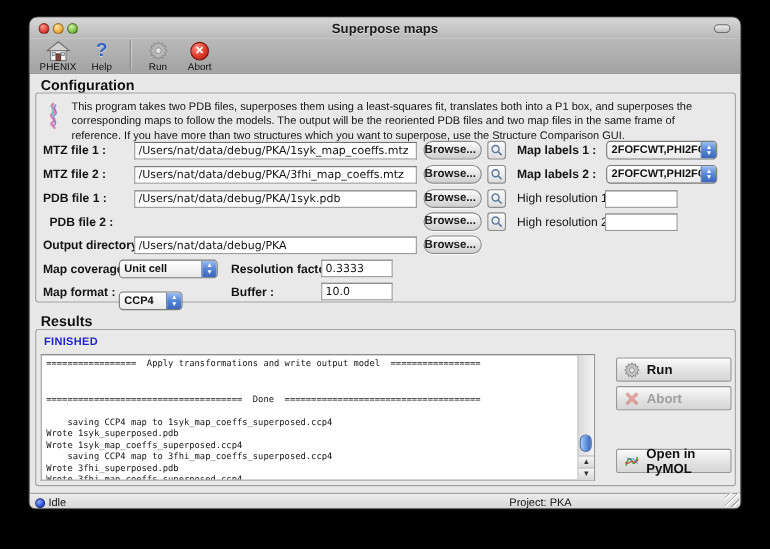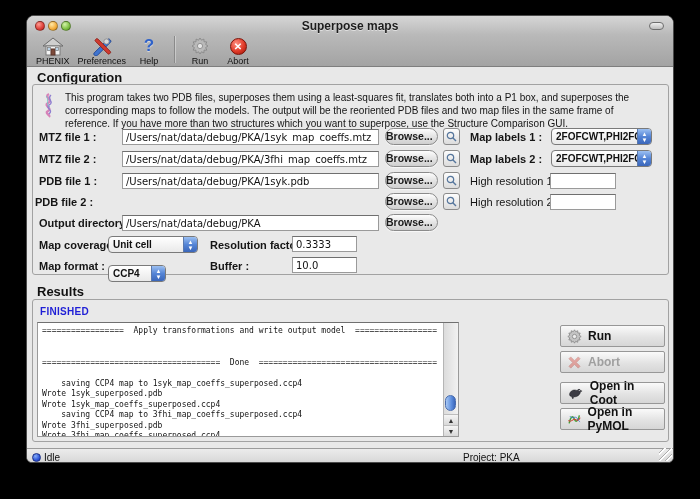--- a/index.html
+++ b/index.html
@@ -129,30 +129,20 @@
           <rect x="4" y="9" width="14" height="9" fill="#f4f4f4" stroke="#7a7a7a"></rect>
           <rect x="9" y="12" width="4" height="6" fill="#7d4a3a" stroke="#5c352a"></rect>
           <rect x="5.5" y="10.5" width="3" height="3" fill="#bcd4e8" stroke="#7a7a7a" stroke-width=".7"></rect>
           <rect x="13.5" y="10.5" width="3" height="3" fill="#bcd4e8" stroke="#7a7a7a" stroke-width=".7"></rect>
         </svg>
       </div>
       <div class="lb">PHENIX</div>
     </div>
     <div class="tool">
       <div class="ic">
-        <svg width="22" height="19" viewBox="0 0 22 19">
-          <rect x="10" y="-1" width="4" height="22" rx="1.5" transform="rotate(45 11 9.5)" fill="#3f74cf" stroke="#23448c" stroke-width=".8"></rect>
-          <rect x="10" y="0" width="3.4" height="20" rx="1.2" transform="rotate(-45 11 9.5)" fill="#cf3b30" stroke="#8c1f18" stroke-width=".8"></rect>
-          <circle cx="15.5" cy="4.5" r="2.6" fill="#d9d9d9" stroke="#8a8a8a" stroke-width=".8"></circle>
-        </svg>
-      </div>
-      <div class="lb">Preferences</div>
-    </div>
-    <div class="tool">
-      <div class="ic">
           <span class="q-ic">?</span>
         </div>
       <div class="lb">Help</div>
     </div>
     <div class="tsep"></div>
     <div class="tool">
       <div class="ic">
         <svg width="18" height="18" viewBox="0 0 18 18">
           <g fill="#b9b9b9" stroke="#848484" stroke-width=".8">
             <path d="M9 1 L10.4 3.2 L12.9 2.1 L13 4.8 L15.8 4.9 L14.6 7.4 L17 9 L14.6 10.6 L15.8 13.1 L13 13.2 L12.9 15.9 L10.4 14.8 L9 17 L7.6 14.8 L5.1 15.9 L5 13.2 L2.2 13.1 L3.4 10.6 L1 9 L3.4 7.4 L2.2 4.9 L5 4.8 L5.1 2.1 L7.6 3.2 Z"></path>
@@ -223,21 +213,21 @@
     <div class="btn-capsule" style="left:352px; top:87px; width:53px;">Browse...</div>
     <div class="btn-sq" style="left:410px; top:87px;">
       <svg width="11" height="11" viewBox="0 0 11 11">
           <circle cx="4.5" cy="4.5" r="3.2" fill="none" stroke="#56769c" stroke-width="1.2"></circle>
           <line x1="7" y1="7" x2="10" y2="10" stroke="#56769c" stroke-width="1.4"></line>
         </svg>
     </div>
     <div class="flabel" style="left:437px; top:90px; font-weight:normal;">High resolution 1 :</div>
     <input class="tfield" style="left: 517px; top: 88px; width: 66px;" value="">
 
-    <div class="flabel" style="left:2px; top:111px;">PDB file 2 :</div>
+    <div class="flabel" style="left:12px; top:111px;">PDB file 2 :</div>
     <div class="btn-capsule" style="left:352px; top:108px; width:53px;">Browse...</div>
     <div class="btn-sq" style="left:410px; top:108px;">
       <svg width="11" height="11" viewBox="0 0 11 11">
           <circle cx="4.5" cy="4.5" r="3.2" fill="none" stroke="#56769c" stroke-width="1.2"></circle>
           <line x1="7" y1="7" x2="10" y2="10" stroke="#56769c" stroke-width="1.4"></line>
         </svg>
     </div>
     <div class="flabel" style="left:437px; top:111px; font-weight:normal;">High resolution 2 :</div>
     <input class="tfield" style="left: 517px; top: 109px; width: 66px;" value="">
 
@@ -266,21 +256,21 @@
     </div>
     <div class="flabel" style="left:177px; top:175px;">Buffer :</div>
     <input class="tfield" style="left: 259px; top: 172px; width: 65px;" value="10.0">
   </div>
 
   <div class="group-label" style="left:10px; top:268px;">Results</div>
   <div class="groupbox" style="left:5px; top:283px; width:637px; height:143px;">
 
     <div class="finished" style="left:7px; top:6px;">FINISHED</div>
 
-    <div class="console" style="left:4px; top:22px; width:422px; height:115px;">
+    <div class="console" style="left:4px; top:22px; width:504px; height:115px;">
       <pre>=================  Apply transformations and write output model  =================
 
 
 =====================================  Done  =====================================
 
     saving CCP4 map to 1syk_map_coeffs_superposed.ccp4
 Wrote 1syk_superposed.pdb
 Wrote 1syk_map_coeffs_superposed.ccp4
     saving CCP4 map to 3fhi_map_coeffs_superposed.ccp4
 Wrote 3fhi_superposed.pdb
@@ -302,27 +292,20 @@
       <span>Run</span>
     </div>
 
     <div class="bigbtn disabled" style="left:527px; top:51px;">
       <svg width="15" height="15" viewBox="0 0 16 16">
         <path d="M2 4 L4 2 L8 6 L12 2 L14 4 L10 8 L14 12 L12 14 L8 10 L4 14 L2 12 L6 8 Z" fill="#d9544a" stroke="#a33028" stroke-width=".6"></path>
       </svg>
       <span>Abort</span>
     </div>
 
-    <div class="bigbtn" style="left:527px; top:82px;">
-      <svg width="17" height="13" viewBox="0 0 20 15">
-        <path d="M3 9 C3 4, 9 2, 12 4 C13 2, 16 2, 16 4 L18 4.6 L16 5.4 C16 9, 12 12, 8 11.5 L7 14 L5.6 11.4 C4 10.8, 3 10, 3 9 Z" fill="#3c3c44" stroke="#17171c" stroke-width=".5"></path>
-        <circle cx="14.6" cy="3.8" r=".6" fill="#fff"></circle>
-      </svg>
-      <span>Open in Coot</span>
-    </div>
 
     <div class="bigbtn" style="left:527px; top:108px;">
       <svg width="17" height="14" viewBox="0 0 20 16">
         <path d="M3 14 C5 4, 8 3, 10 8 C12 13, 15 12, 17 3" fill="none" stroke="#45a13c" stroke-width="2"></path>
         <path d="M2 10 C6 14, 9 6, 12 9 C14 11, 17 9, 18 6" fill="none" stroke="#cf4036" stroke-width="1.4"></path>
         <path d="M4 4 C7 9, 11 3, 14 7 C15 8.5, 17 12, 18 12" fill="none" stroke="#3f6fd0" stroke-width="1.1"></path>
       </svg>
       <span>Open in PyMOL</span>
     </div>
   </div>

